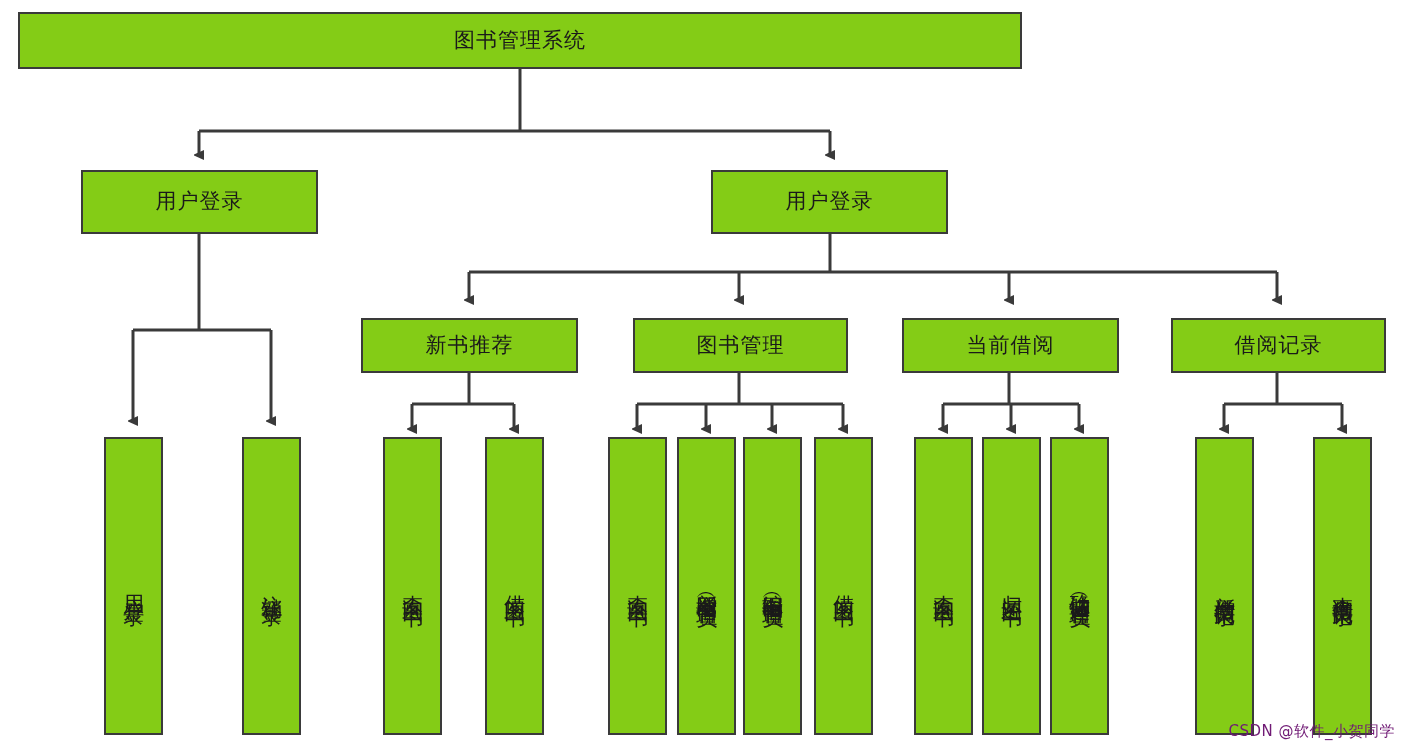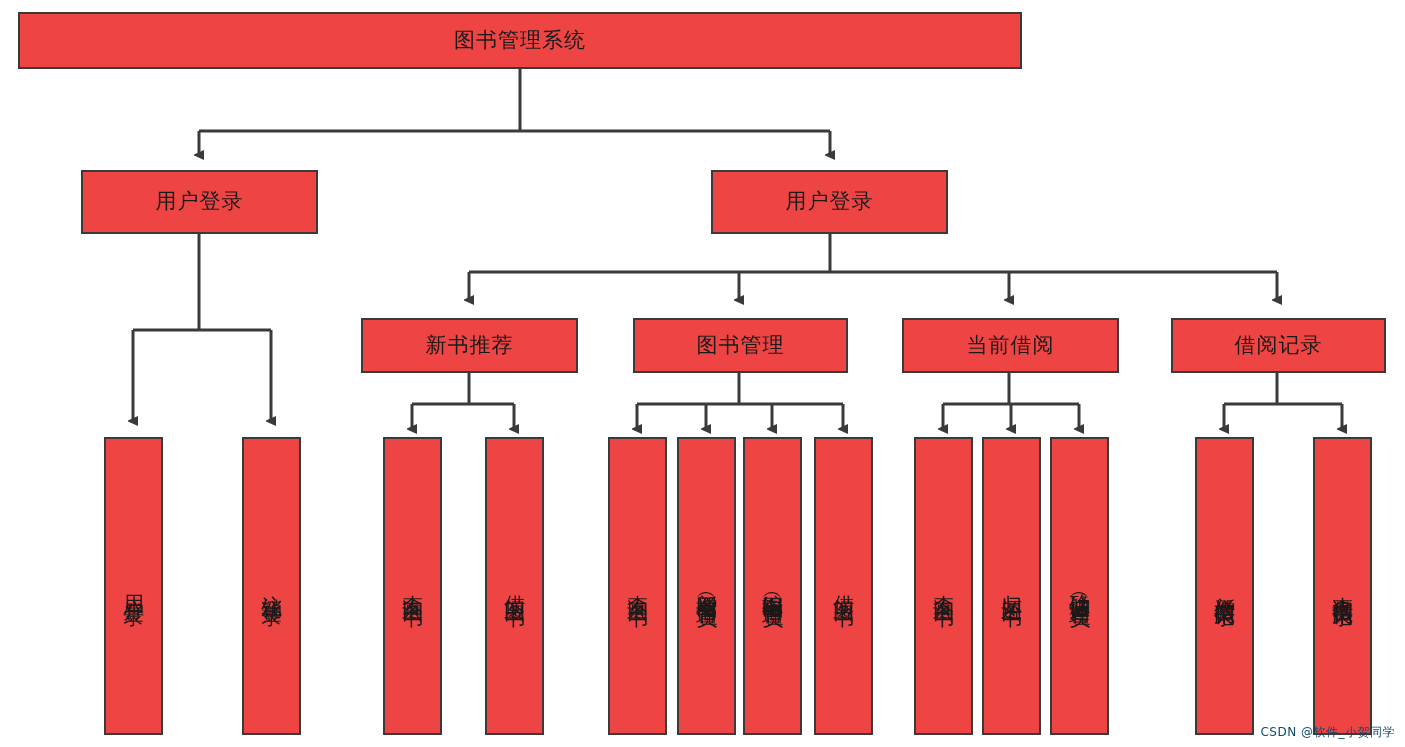--- a/index.html
+++ b/index.html
@@ -20,21 +20,21 @@
   #edges-layer {
     position: absolute;
     left: 0;
     top: 0;
     width: 1405px;
     height: 747px;
   }
   .node {
     position: absolute;
     box-sizing: border-box;
-    background: #ef4444;
+    background: #84cc16;
     border: 2px solid #3a3a3a;
     display: flex;
     align-items: center;
     justify-content: center;
     color: #1a1a1a;
     z-index: 2;
   }
   .node-h {
     font-size: 21px;
     letter-spacing: 1px;
@@ -49,22 +49,22 @@
     padding: 4px 0;
     white-space: nowrap;
   }
   .node-v.tight {
     letter-spacing: 2px;
   }
   #watermark {
     position: absolute;
     right: 10px;
     bottom: 6px;
-    font-size: 12px;
-    color: #0c4a6e;
+    font-size: 15px;
+    color: #701a75;
     letter-spacing: 0.5px;
     z-index: 3;
     white-space: nowrap;
   }
 </style>
 </head>
 <body>
 
 <div id="diagram-root">
 

